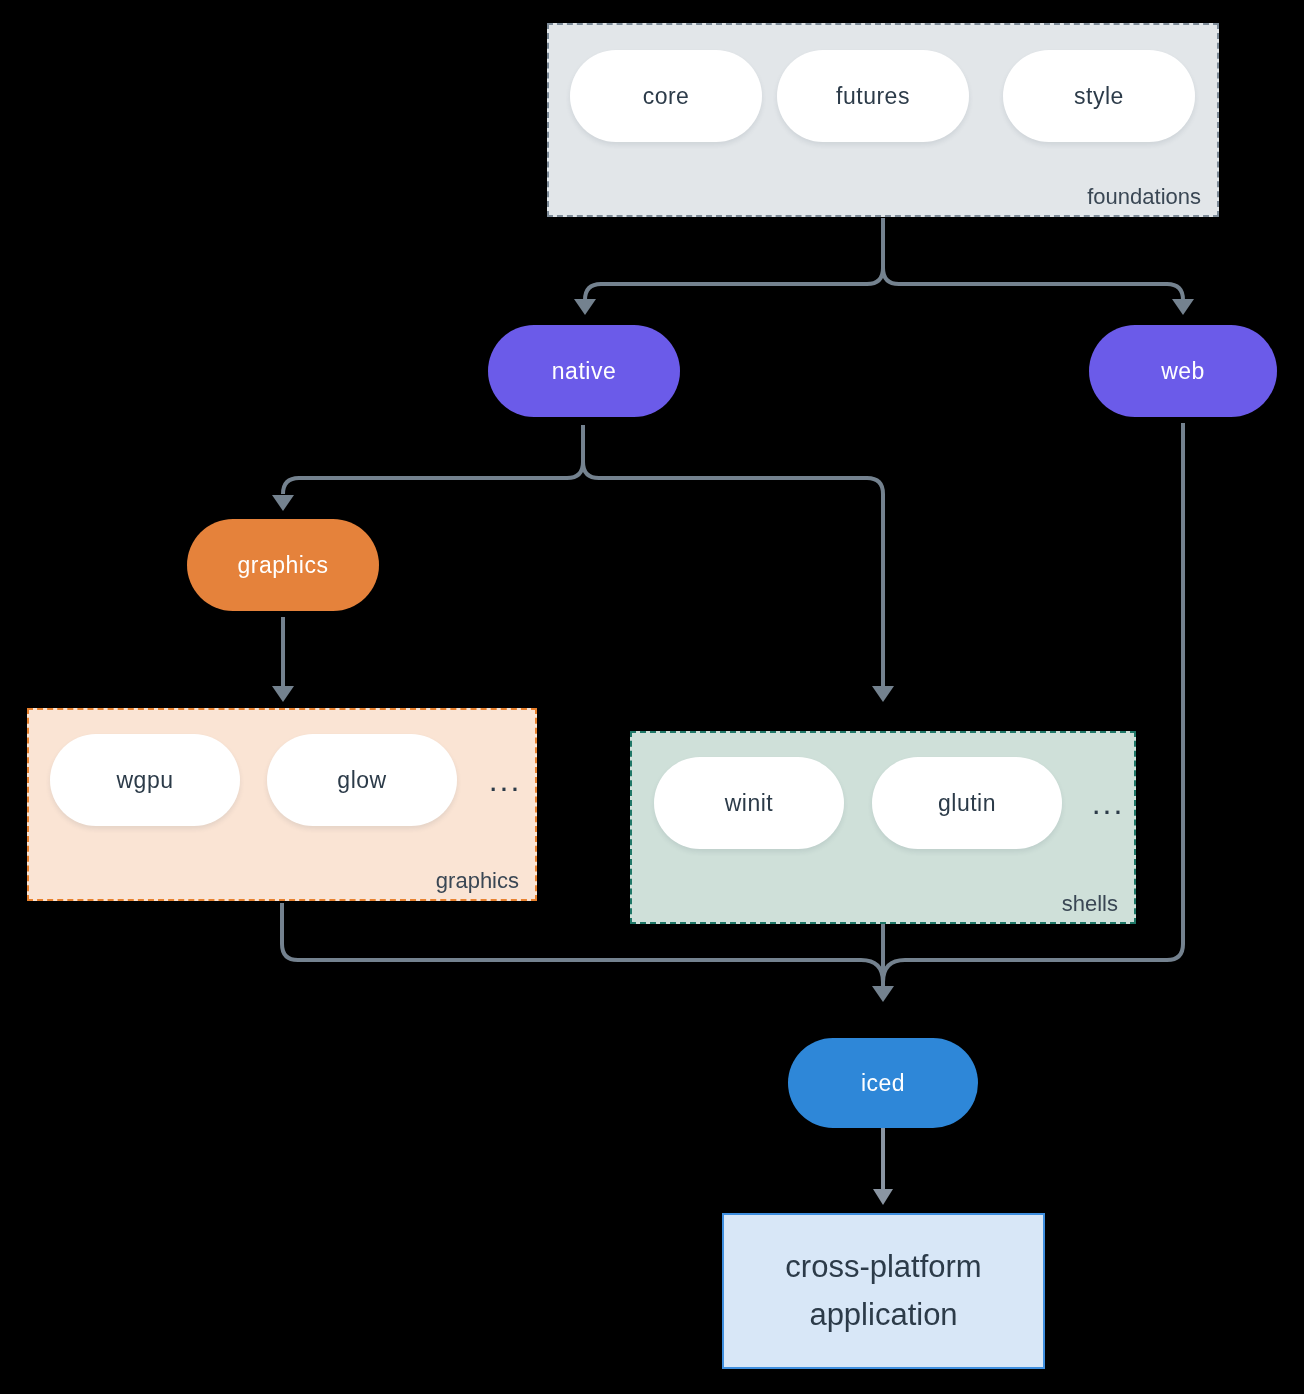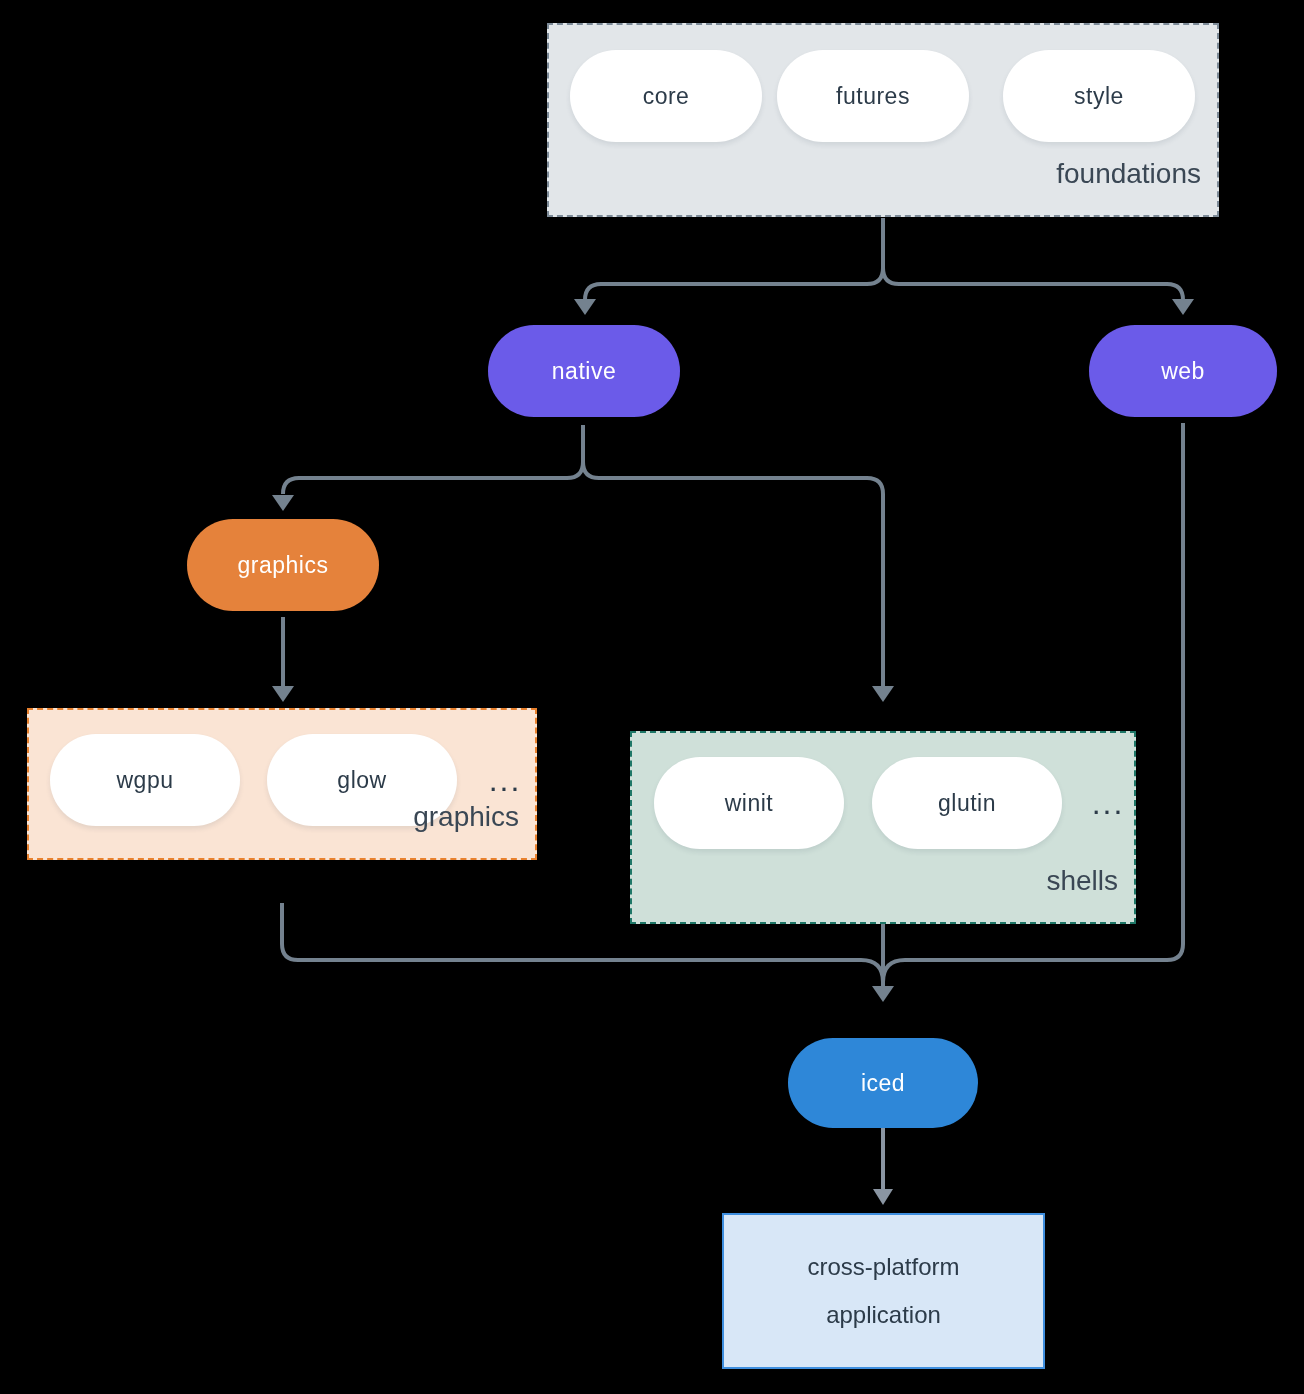--- a/index.html
+++ b/index.html
@@ -34,34 +34,34 @@
   .arrowhead{fill:var(--connector);stroke:none;}
   .arrowhead-light{fill:var(--connector-light);}
 
   .group{position:absolute;box-sizing:border-box;}
   .group-foundations{
     left:547px;top:23px;width:672px;height:194px;
     background:var(--foundations-fill);
     border:2.5px dashed var(--foundations-border);
   }
   .group-renderers{
-    left:27px;top:708px;width:510px;height:152px;
+    left:27px;top:708px;width:510px;height:193px;
     background:var(--renderers-fill);
     border:2.5px dashed var(--renderers-border);
     padding-left:14px;
   }
   .group-shells{
     left:630px;top:708px;width:506px;height:193px;
     background:var(--shells-fill);
     border:2.5px dashed var(--shells-border);
     margin-top:23px;
   }
   .group-label{
-    position:absolute;right:16px;bottom:25px;
-    font-size:28px;color:var(--group-label-text);
+    position:absolute;right:16px;bottom:5px;
+    font-size:22px;color:var(--group-label-text);
   }
 
   .pill{
     position:absolute;height:92px;border-radius:46px;
     display:flex;align-items:center;justify-content:center;
     font-size:23px;letter-spacing:0.5px;
   }
   .pill-white{
     background:#ffffff;color:var(--pill-text);
     box-shadow:0 3px 5px rgba(40,60,80,0.10);
@@ -89,21 +89,21 @@
   .n-web{left:1089px;top:325px;width:188px;background:var(--node-purple);}
   .n-graphics{left:187px;top:519px;width:192px;background:var(--node-orange);}
   .n-iced{left:788px;top:1012px;width:190px;height:90px;border-radius:45px;background:var(--node-blue);margin-top:26px;}
 
   .app-box{
     position:absolute;left:722px;top:1213px;width:323px;height:156px;
     box-sizing:border-box;
     background:var(--application-fill);
     border:2.5px solid var(--application-border);
     display:flex;align-items:center;justify-content:center;text-align:center;
-    font-size:24px;line-height:48px;color:var(--pill-text);
+    font-size:31px;line-height:48px;color:var(--pill-text);
     padding:0 28px;
   }
 </style>
 </head>
 <body>
 
 <div class="canvas">
 
   <svg class="connectors" viewBox="0 0 1304 1394" aria-hidden="true">
 

